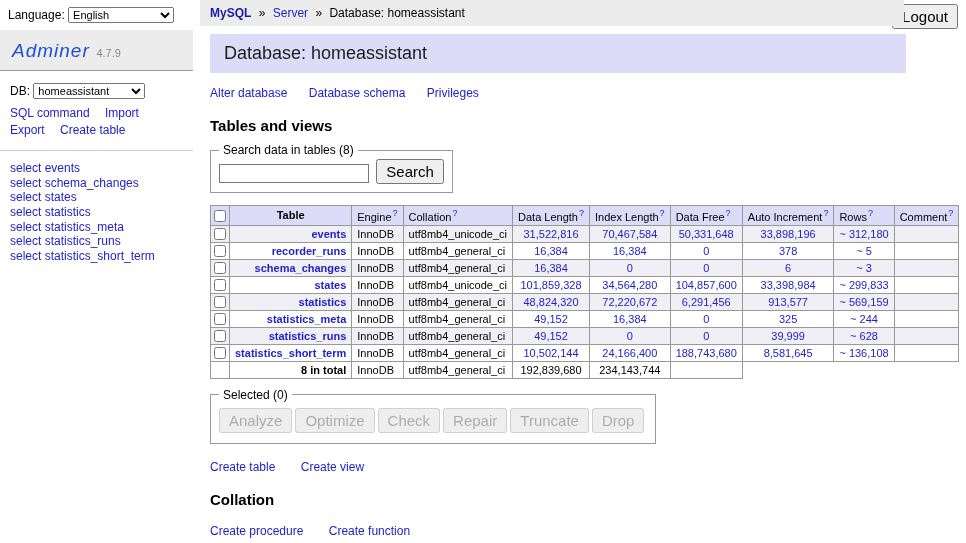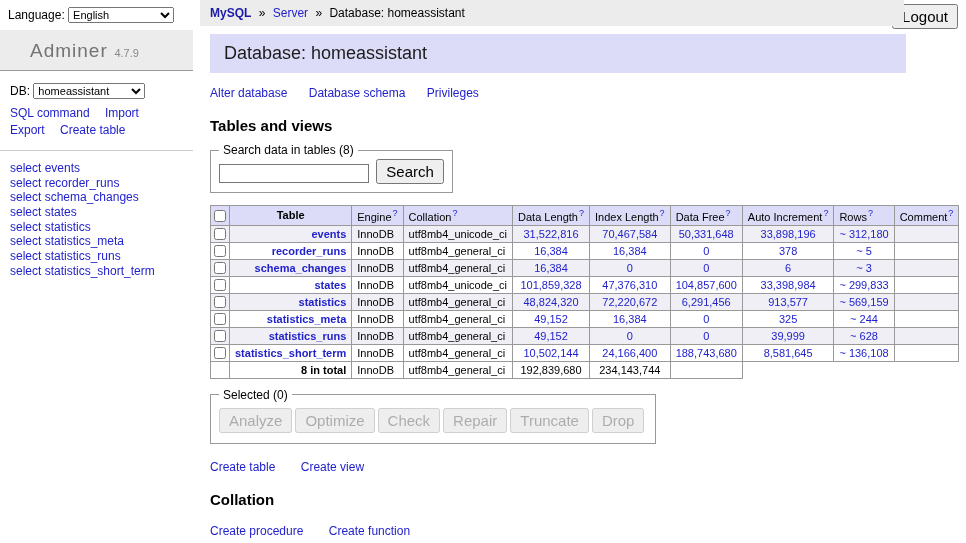--- a/index.html
+++ b/index.html
@@ -11,21 +11,21 @@
   a { color:#2222cc; text-decoration:none; cursor:pointer; }
   button { font-family:"Liberation Sans", sans-serif; font-size:15px; padding:2px 8px;text-align:right; }
   select, input[type=text] { font-family:"Liberation Sans", sans-serif; font-size:11px; }
 
   #lang-row { position:absolute; top:7px; left:8px; }
   #lang-row select { width:106px; }
   #logout-btn { position:absolute; top:4px; right:8px; }
 
   #menu { position:absolute; top:30px; left:0; width:193px; }
   #menu h1 { margin:0; padding:5px 12px 7px; background:#ececec; border-bottom:1px solid #999; font-weight:normal; }
-  #menu h1 .logo { font-size:19px; color:#737373; letter-spacing:1px;margin-left:18px; }
+  #menu h1 .logo { font-style:italic; font-size:19px; color:#1d4ed8; letter-spacing:1px; }
   #menu h1 .version { font-size:11px; color:#888; }
   #db-row { padding:12px 10px 2px; }
   #db-row select { width:112px; }
   #sidebar-actions { margin:4px 0 0; padding:0 10px 10px; border-bottom:1px solid #ccc; line-height:1.45; }
   #sidebar-actions a { margin-right:12px; white-space:nowrap; }
   #tables-list { list-style:none; margin:10px 0 0; padding:0 10px; }
   #tables-list li { margin:0; line-height:1.06; padding:1px 0; white-space:nowrap; }
 
   #content { position:absolute; left:200px; top:0; width:766px; }
   #breadcrumb { background:#ececec; padding:6px 10px; margin:0 62px 0 0; height:26px; white-space:nowrap; }
@@ -81,21 +81,20 @@
   </h1>
   <div id="db-row">
     <span>DB:</span>
     <select>
       <option>homeassistant</option>
     </select>
   </div>
   <p id="sidebar-actions"><a href="#">SQL command</a> <a href="#">Import</a> <a href="#">Export</a> <a href="#">Create table</a> </p>
   <ul id="tables-list">
       <li><a href="#">select events</a></li>
-      <li><a href="#">select recorder_runs</a></li>
       <li><a href="#">select schema_changes</a></li>
       <li><a href="#">select states</a></li>
       <li><a href="#">select statistics</a></li>
       <li><a href="#">select statistics_meta</a></li>
       <li><a href="#">select statistics_runs</a></li>
       <li><a href="#">select statistics_short_term</a></li>
     </ul>
 </div>
 
 <div id="content">
@@ -182,21 +181,21 @@
           <td class="num"><a href="#">6</a></td>
           <td class="num"><a href="#">~ 3</a></td>
           <td></td>
         </tr>
         <tr>
           <td class="checkcol"><input type="checkbox" style=""></td>
           <th class="name"><a href="#">states</a></th>
           <td>InnoDB</td>
           <td>utf8mb4_unicode_ci</td>
           <td class="num"><a href="#">101,859,328</a></td>
-          <td class="num"><a href="#">47,376,310</a></td>
+          <td class="num"><a href="#">34,564,280</a></td>
           <td class="num"><a href="#">104,857,600</a></td>
           <td class="num"><a href="#">33,398,984</a></td>
           <td class="num"><a href="#">~ 299,833</a></td>
           <td></td>
         </tr>
         <tr>
           <td class="checkcol"><input type="checkbox" style=""></td>
           <th class="name"><a href="#">statistics</a></th>
           <td>InnoDB</td>
           <td>utf8mb4_general_ci</td>

